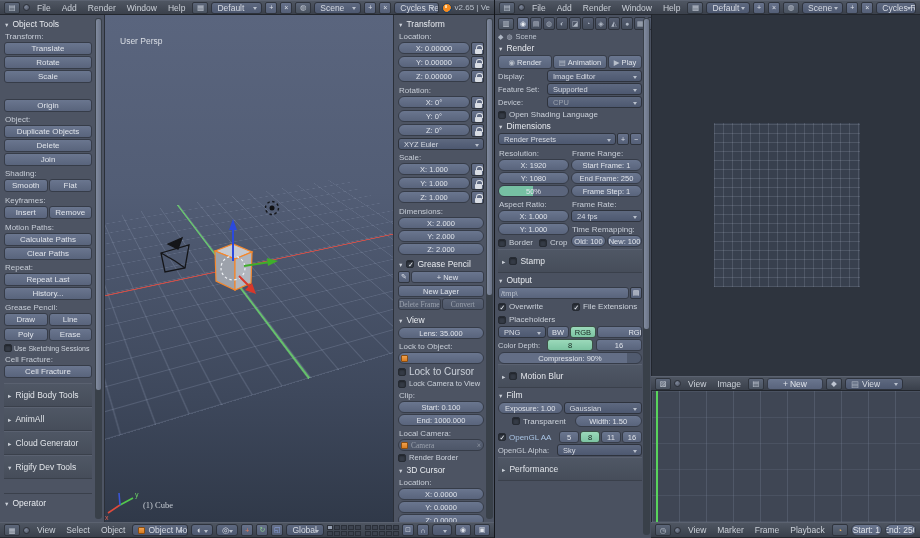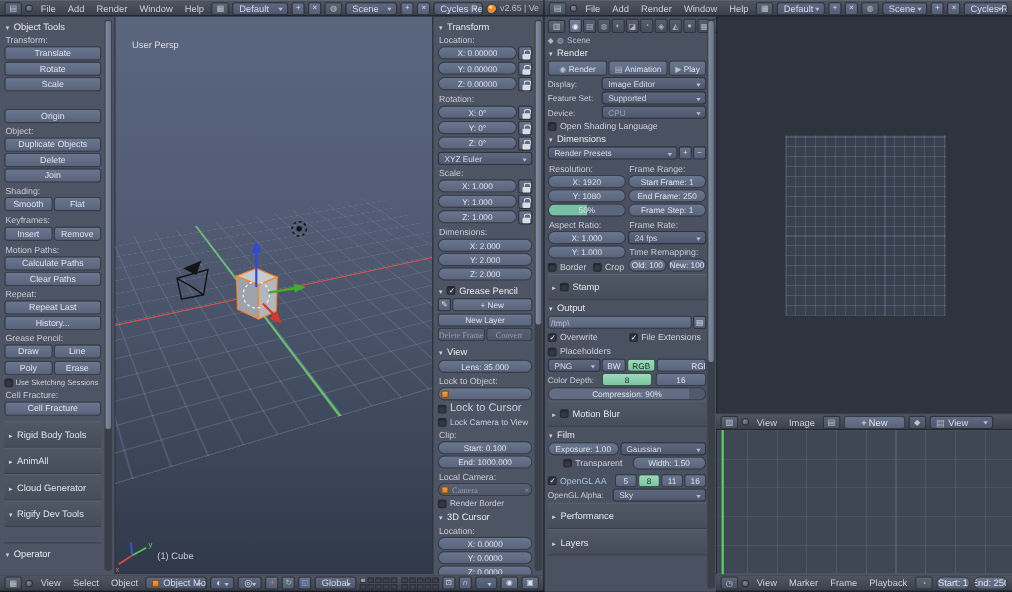--- a/index.html
+++ b/index.html
@@ -53,21 +53,21 @@
 .vp{position:absolute;left:105px;top:15px;right:101px;bottom:16px;overflow:hidden;
   background:linear-gradient(180deg,#5a657e 0%,#525d75 35%,#3e485c 75%,#303949 100%);}
 .floor{position:absolute;left:-117px;top:90px;width:480px;height:330px;
   transform:perspective(520px) rotateX(58deg) rotateZ(-22deg);
   background-image:
    linear-gradient(90deg,transparent 238px,rgba(110,220,110,.8) 238px,rgba(110,220,110,.8) 240px,transparent 240px),
    linear-gradient(180deg,transparent 163px,rgba(232,80,68,.8) 163px,rgba(232,80,68,.8) 165px,transparent 165px),
    repeating-linear-gradient(90deg,rgba(152,164,190,.25) 0 1px,transparent 1px 24px),
    repeating-linear-gradient(0deg,rgba(152,164,190,.25) 0 1px,transparent 1px 24px);}
 .vplabel{position:absolute;left:15px;top:4px;font-size:8.5px;color:#dbdfe6;margin-top:17px;}
-.objlabel{position:absolute;left:38px;bottom:12px;font-size:8.5px;color:#c6cbd3;}
+.objlabel{position:absolute;left:38px;bottom:12px;font-size:8.5px;color:#c6cbd3;font-family:Liberation Serif, serif;}
 .npanel{position:absolute;top:15px;right:0;width:101px;bottom:16px;background:#4d5463;border-left:1px solid #2b3039;padding:2px 10px 2px 4px;overflow:hidden;}
 .npanel .btn{height:12px;font-size:7.5px;margin-bottom:1px;}
 .npanel .dd{height:12px;font-size:7.5px;margin-bottom:1px;}
 .h3d{position:absolute;left:0;right:0;bottom:0;height:16px;}
 
 
 .layers{display:flex;gap:4px;align-items:center;flex:none;}
 .lgrid{display:grid;grid-template-columns:repeat(5,6px);grid-auto-rows:5px;gap:1px;}
 .lcell{background:#3d434f;border:1px solid #2b3039;}
 .lcell.act{background:#97a0b2;}
@@ -634,24 +634,20 @@
           <span class="lbl" style="width:56px;">OpenGL Alpha:</span>
           <div class="dd flex1">
             <span>Sky</span>
           </div>
         </div>
 
    <div class="collapsed">
           <span class="tri-c"></span>
           <span>Performance</span>
         </div>
-   <div class="collapsed">
-          <span class="tri-c"></span>
-          <span>Layers</span>
-        </div>
 
    <div class="sb" style="right:1px;top:3px;bottom:3px;">
           <div class="thumb" style="top:1px;height:60%;"></div>
         </div>
   </div>
 
   <div class="imged">
    <div class="uvgrid"></div>
   </div>
   <div class="hdr imghdr">

